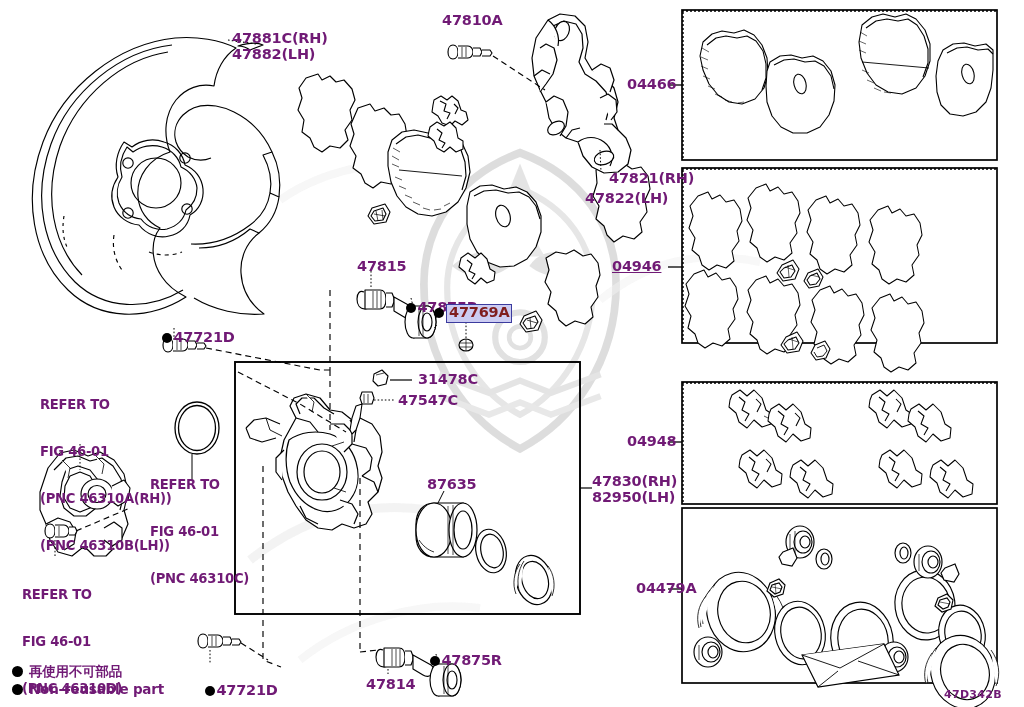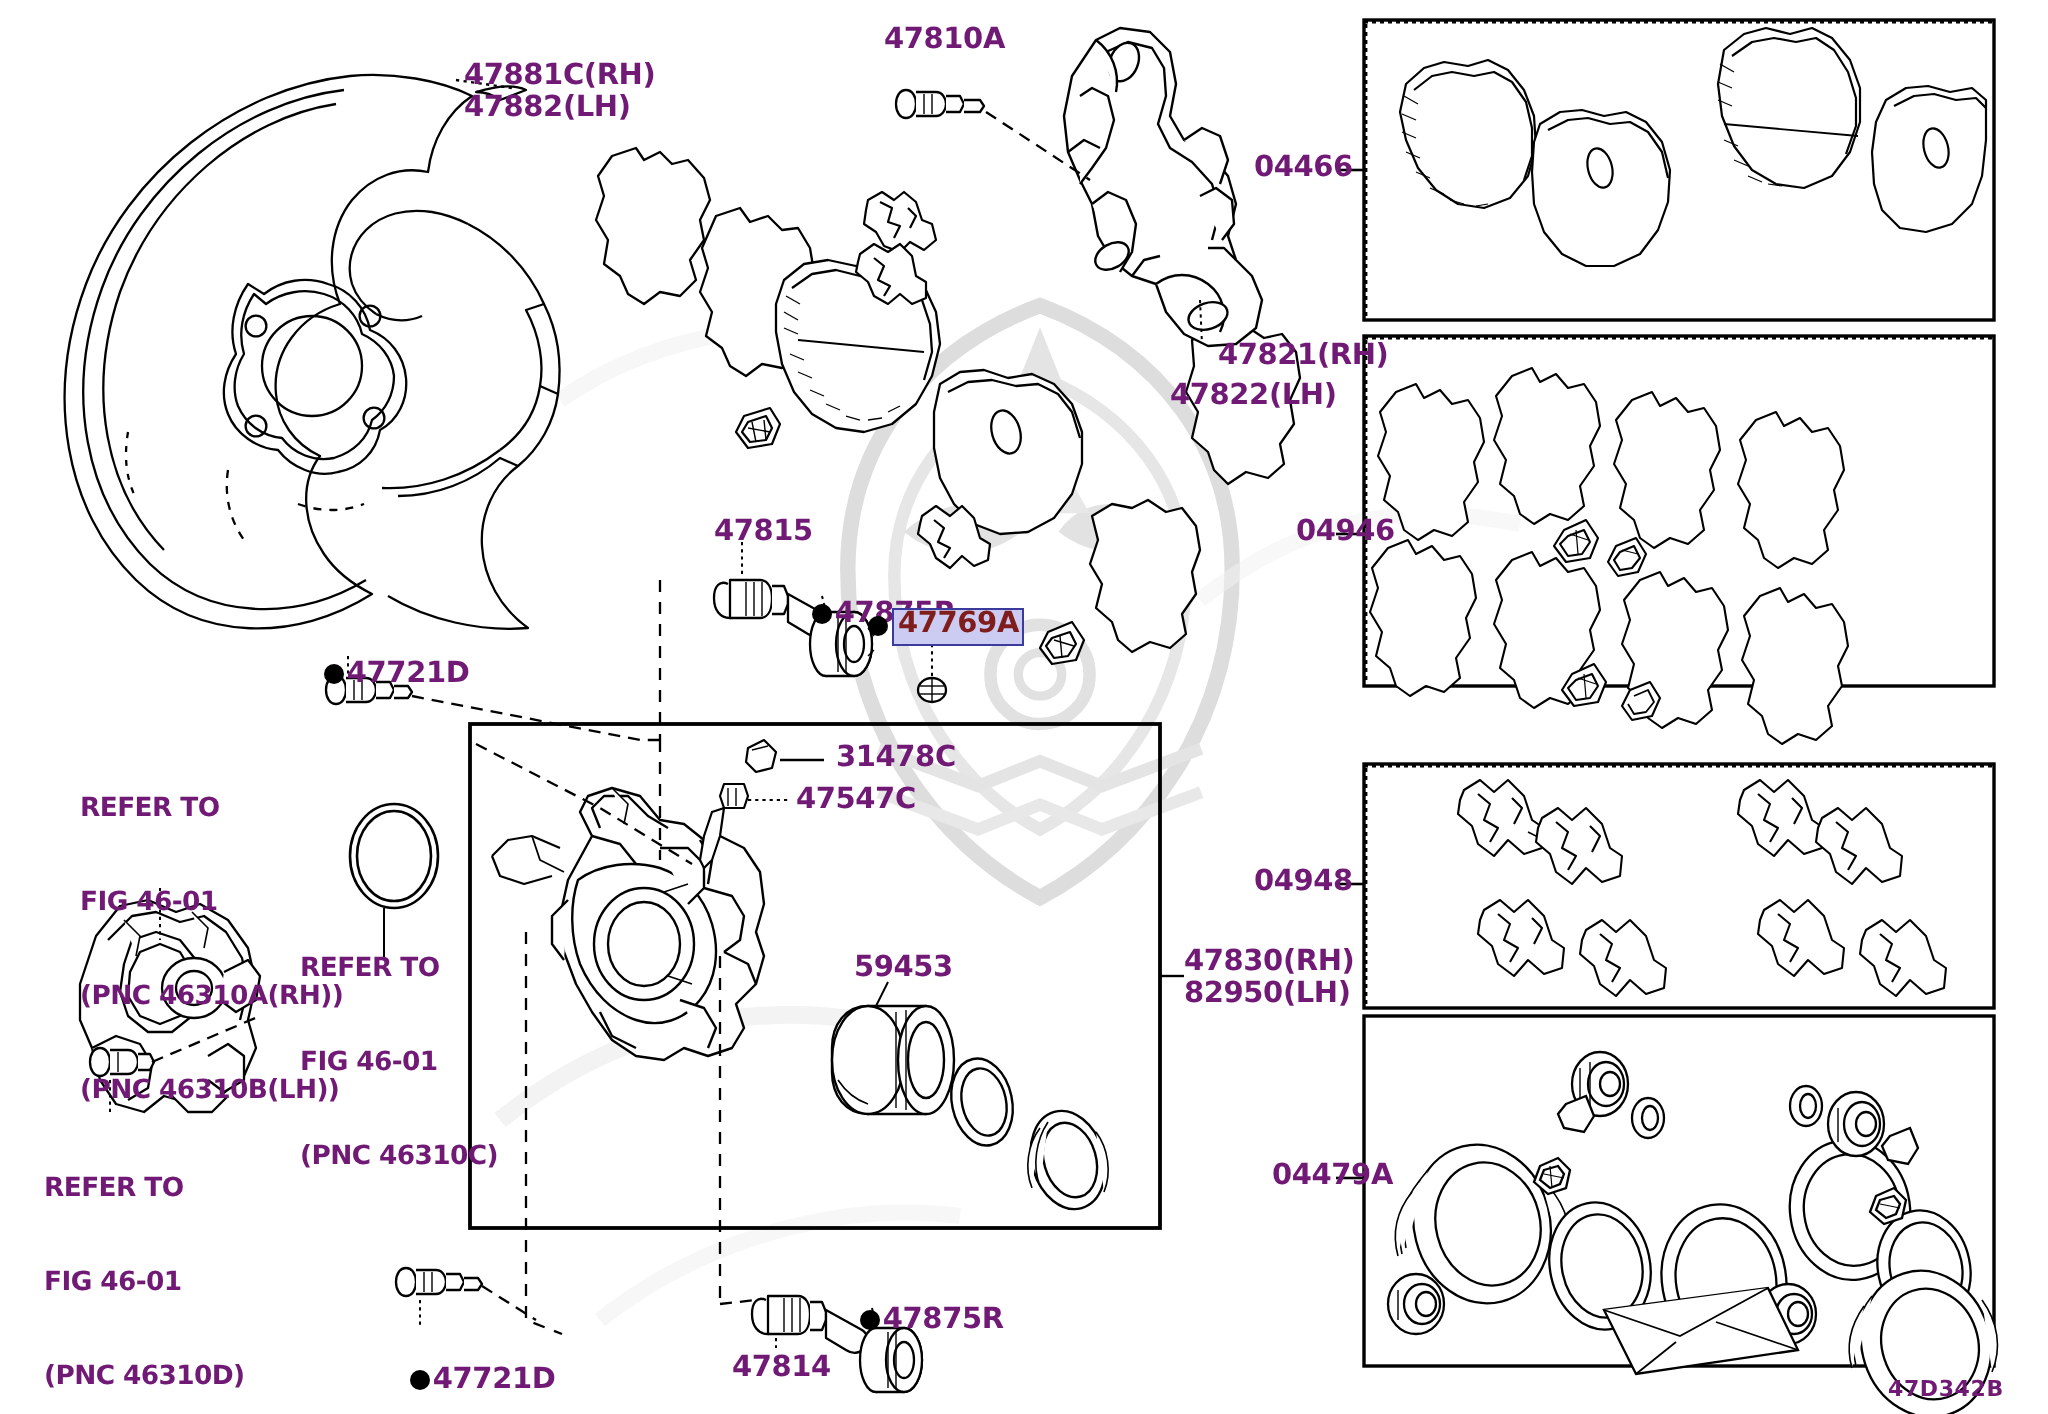--- a/index.html
+++ b/index.html
@@ -735,21 +735,21 @@
     <span class="lbl hl" style="position:static;">47769A</span>
   </div>
 
   <div class="lbl" style="left:143px; top:314px;">
     <span class="bullet"></span><span>47721D</span>
   </div>
 
   <div class="lbl" style="left:418px; top:372px;">31478C</div>
   <div class="lbl" style="left:398px; top:393px;">47547C</div>
 
-  <div class="lbl" style="left:427px; top:477px;">59453</div>
+  <div class="lbl" style="left:427px; top:477px;">87635</div>
 
   <div class="lbl" style="left:592px; top:474px;">47830(RH)</div>
   <div class="lbl" style="left:592px; top:490px;">82950(LH)</div>
 
   <div class="lbl" style="left:186px; top:667px;">
     <span class="bullet"></span><span>47721D</span>
   </div>
 
   <div class="lbl" style="left:366px; top:677px;">47814</div>
 
@@ -770,20 +770,30 @@
     <div>(PNC 46310C)</div>
   </div>
 
   <div class="lbl refer" style="left:22px; top:556px;">
     <div>REFER TO</div>
     <div>FIG 46-01</div>
     <div>(PNC 46310D)</div>
   </div>
 
   <div class="lbl" style="left:627px; top:77px;">04466</div>
-  <div class="lbl" style="left:648px; top:259px;">04946</div>
+  <div class="lbl" style="left:612px; top:259px;text-decoration:underline;">04946</div>
   <div class="lbl" style="left:627px; top:434px;">04948</div>
   <div class="lbl" style="left:636px; top:581px;">04479A</div>
 
+  <div style="position:absolute; left:12px; top:664px;">
+    <div style="display:flex; align-items:center; margin-bottom:2px;">
+      <span class="bullet" style="width:11px;height:11px;margin-right:6px;"></span>
+      <span class="lbl legend-jp" style="position:static;">再使用不可部品</span>
+    </div>
+    <div style="display:flex; align-items:center;">
+      <span class="bullet" style="width:11px;height:11px;margin-right:6px;"></span>
+      <span class="lbl legend-en" style="position:static;">Non-reusable part</span>
+    </div>
+  </div>
 
   <div class="lbl fig" style="left:944px; top:687px;">47D342B</div>
 
 </div>
 
 </body></html>

